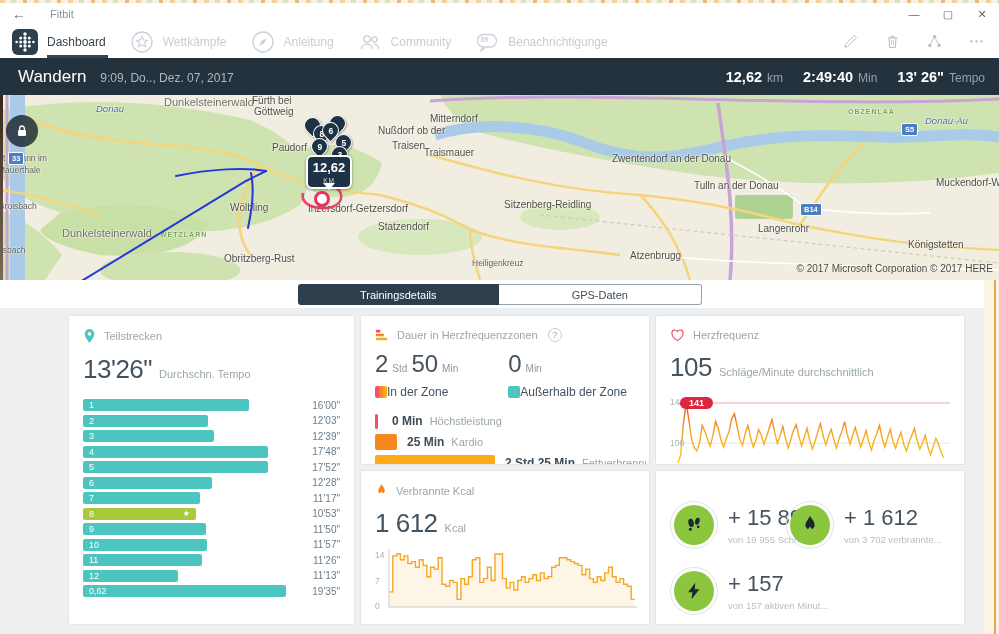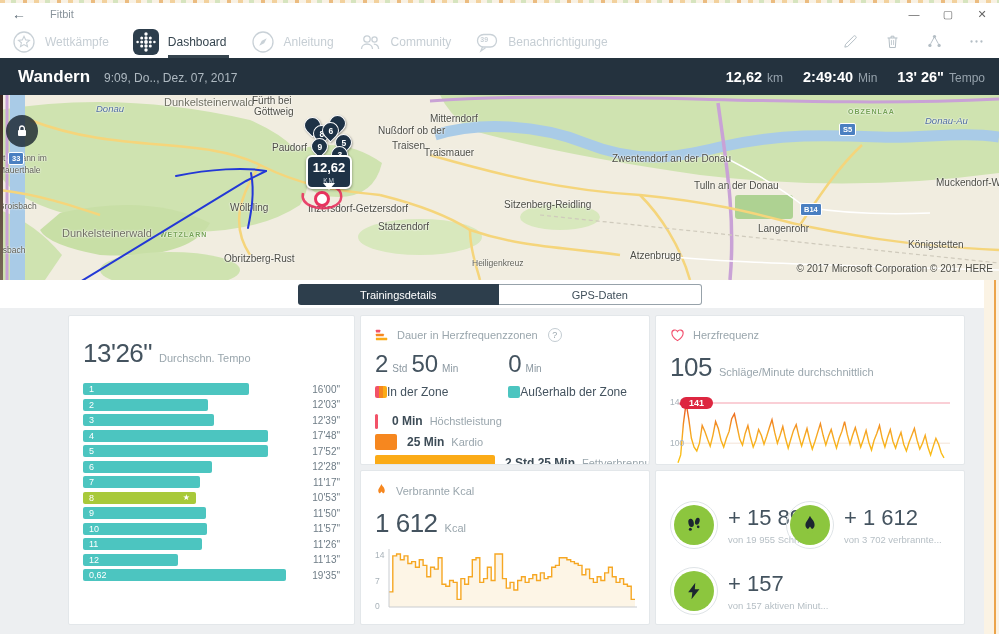--- a/index.html
+++ b/index.html
@@ -23,21 +23,21 @@
   .nav-item.active::after{content:"";position:absolute;left:35px;right:-2px;bottom:0;height:3px;background:#36454f;}
   .nav-ic{width:24px;height:24px;color:#c9d1d7;position:relative;flex:none;}
   .nav-ic svg{width:100%;height:100%;}
   .logo-box{width:26px;height:26px;border-radius:6px;background:#2d3e4c;flex:none;}
   .chat-badge{position:absolute;top:6px;left:5px;font-size:7px;color:#c9d1d7;font-weight:bold;}
   #nav-actions{margin-left:auto;margin-right:14px;display:flex;align-items:center;gap:25px;}
   .act-ic{width:17px;height:17px;color:#b3bdc4;cursor:pointer;}
   .act-ic svg{width:100%;height:100%;}
   
   #act-header{position:absolute;top:58px;left:0;width:999px;height:37px;background:#24323e;display:flex;align-items:center;color:#fff;}
-  #act-title{font-size:17px;font-weight:bold;margin-left:18px;}
+  #act-title{font-size:17px;font-weight:normal;margin-left:18px;}
   #act-date{font-size:12px;color:#aeb9c1;margin-left:14px;margin-top:2px;}
   #act-stats{margin-left:auto;margin-right:14px;display:flex;gap:20px;align-items:baseline;}
   .stat{display:flex;align-items:baseline;}
   .stat .sv{font-size:14.5px;font-weight:bold;color:#fff;}
   .stat .su{font-size:12px;color:#96a2ac;margin-left:5px;}
   
   #map{position:absolute;top:95px;left:0;width:999px;height:185px;background:#f1ede0;overflow:hidden;}
   #map-terrain{position:absolute;top:0;left:0;}
   .map-label{position:absolute;font-size:10px;color:#4c4c44;white-space:nowrap;text-shadow:0 0 2px #fff,0 0 2px #fff;}
   .map-label.v-area{font-size:11px;color:#6e6e60;}
@@ -128,46 +128,46 @@
     <span id="win-title">Fitbit</span>
     <div id="win-controls">
       <span class="winbtn">—</span>
       <span class="winbtn">▢</span>
       <span class="winbtn">✕</span>
     </div>
   </div>
 
   <div id="navbar">
     <div id="nav-items" style="display:flex;align-items:center;margin-left:12px;">
-        <div class="nav-item">
-          <div class="nav-ic"><svg viewBox="0 0 24 24">
-              <circle cx="12" cy="12" r="10" fill="none" stroke="currentColor" stroke-width="1.3"></circle>
-              <path d="M12 6.3l1.7 3.6 3.8.4-2.9 2.5.9 3.8-3.5-2-3.5 2 .9-3.8-2.9-2.5 3.8-.4z" fill="none" stroke="currentColor" stroke-width="1.1"></path>
-            </svg></div>
-          <span class="nlabel">Wettkämpfe</span>
-        </div>
         <div class="nav-item active">
           <div class="logo-box"><svg viewBox="0 0 26 26" width="26" height="26">
               <g fill="#fff">
                 <circle cx="13" cy="5" r="1.7"></circle>
                 <circle cx="13" cy="9" r="1.7"></circle>
                 <circle cx="13" cy="13" r="1.9"></circle>
                 <circle cx="13" cy="17" r="1.7"></circle>
                 <circle cx="13" cy="21" r="1.7"></circle>
                 <circle cx="8.7" cy="9" r="1.5"></circle>
                 <circle cx="8.7" cy="13" r="1.5"></circle>
                 <circle cx="8.7" cy="17" r="1.5"></circle>
                 <circle cx="17.3" cy="9" r="1.5"></circle>
                 <circle cx="17.3" cy="13" r="1.5"></circle>
                 <circle cx="17.3" cy="17" r="1.5"></circle>
                 <circle cx="4.6" cy="13" r="1.3"></circle>
                 <circle cx="21.4" cy="13" r="1.3"></circle>
               </g>
             </svg></div>
           <span class="nlabel">Dashboard</span>
+        </div>
+        <div class="nav-item">
+          <div class="nav-ic"><svg viewBox="0 0 24 24">
+              <circle cx="12" cy="12" r="10" fill="none" stroke="currentColor" stroke-width="1.3"></circle>
+              <path d="M12 6.3l1.7 3.6 3.8.4-2.9 2.5.9 3.8-3.5-2-3.5 2 .9-3.8-2.9-2.5 3.8-.4z" fill="none" stroke="currentColor" stroke-width="1.1"></path>
+            </svg></div>
+          <span class="nlabel">Wettkämpfe</span>
         </div>
         <div class="nav-item">
           <div class="nav-ic"><svg viewBox="0 0 24 24">
               <circle cx="12" cy="12" r="10" fill="none" stroke="currentColor" stroke-width="1.3"></circle>
               <path d="M15.8 8.2l-2.6 5-5 2.6 2.6-5z" fill="currentColor"></path>
             </svg></div>
           <span class="nlabel">Anleitung</span>
         </div>
         <div class="nav-item">
           <div class="nav-ic"><svg viewBox="0 0 24 24" fill="none" stroke="currentColor" stroke-width="1.3">
@@ -286,21 +286,21 @@
         <span class="map-label" style="left: 308px; top: 108px;">Inzersdorf-Getzersdorf</span>
         <span class="map-label v-area" style="left: 62px; top: 132px;">Dunkelsteinerwald</span>
         <span class="map-label v-small" style="left: -6px; top: 58px;">nkt Johann im</span>
         <span class="map-label v-small" style="left: -2px; top: 70px;">Mauerthale</span>
         <span class="map-label v-small" style="left: -2px; top: 106px;">Groisbach</span>
         <span class="map-label v-small" style="left: -2px; top: 150px;">gsbach</span>
         <span class="map-label v-green" style="left: 160px; top: 136px;">WETZLARN</span>
         <span class="map-label v-green" style="left: 848px; top: 13px;">OBZENLAA</span>
       </div>
     <div id="map-shields">
-        <span class="shield" style="left: 839px; top: 28px;">S5</span>
+        <span class="shield" style="left: 901px; top: 28px;">S5</span>
         <span class="shield" style="left: 800px; top: 108px;">B14</span>
         <span class="shield" style="left: 8px; top: 57px;">33</span>
       </div>
     <svg id="route-svg" width="999" height="212">
       <g stroke="#2338d6" stroke-width="2" fill="none" stroke-linecap="round">
         <path d="M176,81 C210,74 245,72 266,76"></path>
         <path d="M266,76 L246,86 L47,207"></path>
         <path d="M251,78 C255,98 251,118 248,133"></path>
       </g>
       <path d="M303,98 C300,110 318,116 332,112 C344,108 344,96 334,92" stroke="#e8335f" stroke-width="2.5" fill="none" opacity="0.9"></path>
@@ -346,20 +346,27 @@
   <div id="tabbar">
     <div id="tabs">
         <div class="tab active">Trainingsdetails</div>
         <div class="tab inactive">GPS-Daten</div>
       </div>
   </div>
 
   <div id="content-bg"></div>
 
   <div class="card" id="card-splits">
+    <div class="card-head">
+      <svg width="13" height="16" viewBox="0 0 24 30">
+        <path d="M12 2a9 9 0 0 0-9 9c0 6.5 9 17 9 17s9-10.5 9-17a9 9 0 0 0-9-9z" fill="#4cc5c0"></path>
+        <circle cx="12" cy="11" r="3.5" fill="#fff"></circle>
+      </svg>
+      <span>Teilstrecken</span>
+    </div>
     <div class="bigline">
       <span class="big-num">13'26"</span>
       <span class="big-unit">Durchschn. Tempo</span>
     </div>
     <div id="split-rows">
         <div class="split-row">
           <div class="split-bar" style="width: 166px;">
             <span class="sl">1</span>
           </div>
           <span class="split-time">16'00"</span>

